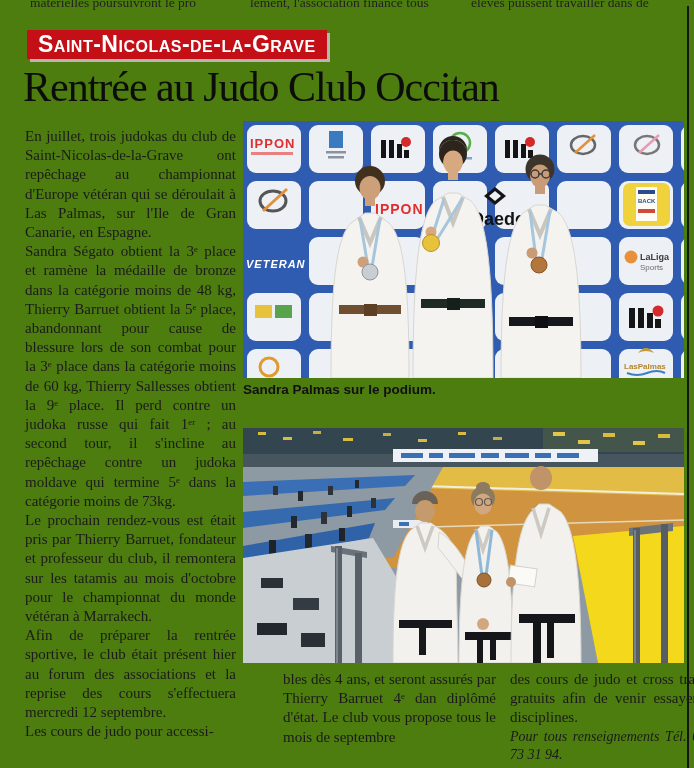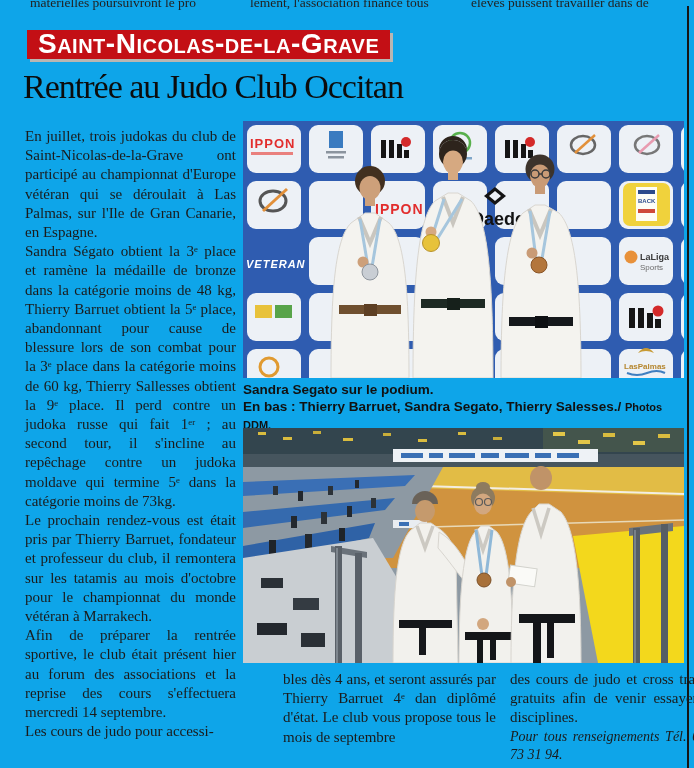--- a/index.html
+++ b/index.html
@@ -1,38 +1,38 @@
 <!DOCTYPE html>
 <html><head>
 <meta charset="utf-8">
 <style>
   html,body{margin:0;padding:0;}
   .page{
     position:relative; width:694px; height:768px;
-    background:#0ea5e9; overflow:hidden;
+    background:#4d7c0f; overflow:hidden;
     font-family:"Liberation Serif", serif; color:#1b1b1b;
   }
   .top-frag{
     position:absolute; top:-5px; font-size:13.5px; line-height:16px;
     color:#222; white-space:nowrap;
   }
   .rule-right{
     position:absolute; left:687px; top:6px; width:2px; height:762px;
     background:#151515;
   }
   .banner{
     position:absolute; left:27px; top:30px; height:29px;
     background:#c30f15; color:#ffffff; padding:0 11px;
     font-family:"Liberation Sans", sans-serif; font-weight:bold;
-    font-variant:small-caps; font-size:28px; line-height:28px;
+    font-variant:small-caps; font-size:23px; line-height:28px;
     letter-spacing:.5px; box-shadow:3px 3px 0 #b9b6b2;
   }
   .headline{
     position:absolute; left:23px; top:61px; width:664px;
-    font-size:34px; line-height:52px; letter-spacing:-1px;
+    font-size:42px; line-height:52px; letter-spacing:-1px;
     color:#0c0c0c; white-space:nowrap;
   }
   .col{ text-align:justify; font-size:15px; line-height:19.2px; }
   .col p{ margin:0; }
   .left-col{ position:absolute; left:25px; top:127px; width:211px; }
   .bot-col2{ position:absolute; left:243px; top:670px; width:213px;margin-left:40px; }
   .bot-col3{ position:absolute; left:468px; top:670px; width:216px;margin-left:42px; }
   .note{ font-style:italic; font-size:14px; line-height:18.5px; }
   .photo{ position:absolute; display:block; }
   .photo1{ left:243px; top:121px; width:441px; height:257px; }
@@ -54,24 +54,24 @@
   <span class="top-frag" style="left:250px">lement, l'association finance tous</span>
   <span class="top-frag" style="left:471px">élèves puissent travailler dans de</span>
 
   <div class="rule-right"></div>
 
   <div class="banner">Saint-Nicolas-de-la-Grave</div>
 
   <h1 class="headline" style="margin:0;font-weight:normal">Rentrée au Judo Club Occitan</h1>
 
   <div class="col left-col">
-    <p>En juillet, trois judokas du club de Saint-Nicolas-de-la-Grave ont participé au championnat d'Europe vétéran qui se déroulait à Las Palmas, sur l'Ile de Gran Canarie, en Espagne.</p>
+    <p>En juillet, trois judokas du club de Saint-Nicolas-de-la-Grave ont repêchage au championnat d'Europe vétéran qui se déroulait à Las Palmas, sur l'Ile de Gran Canarie, en Espagne.</p>
     <p>Sandra Ségato obtient la 3ᵉ place et ramène la médaille de bronze dans la catégorie moins de 48 kg, Thierry Barruet obtient la 5ᵉ place, abandonnant pour cause de blessure lors de son combat pour la 3ᵉ place dans la catégorie moins de 60 kg, Thierry Sallesses obtient la 9ᵉ place. Il perd contre un judoka russe qui fait 1ᵉʳ ; au second tour, il s'incline au repêchage contre un judoka moldave qui termine 5ᵉ dans la catégorie moins de 73kg.</p>
     <p>Le prochain rendez-vous est était pris par Thierry Barruet, fondateur et professeur du club, il remontera sur les tatamis au mois d'octobre pour le championnat du monde vétéran à Marrakech.</p>
-    <p>Afin de préparer la rentrée sportive, le club était présent hier au forum des associations et la reprise des cours s'effectuera mercredi 14 septembre.</p>
+    <p>Afin de préparer la rentrée sportive, le club était présent hier au forum des associations et la reprise des cours s'effectuera mercredi 12 septembre.</p>
     <p>Les cours de judo pour accessi-</p>
   </div>
 
   <svg class="photo photo1" viewBox="0 0 441 257" preserveAspectRatio="none">
     <defs>
       <pattern id="tiles" width="62" height="56" patternUnits="userSpaceOnUse">
         <rect width="62" height="56" fill="#2f5cb0"></rect>
         <rect x="4" y="4" width="54" height="48" rx="9" fill="#edf1f6"></rect>
       </pattern>
     </defs>
@@ -194,22 +194,21 @@
       <path d="M286 88 L297 114 L308 88" stroke="#c9c6bf" stroke-width="4" fill="none"></path>
       <path d="M287 90 L293 138 M307 90 L299 138" stroke="#a6c6dd" stroke-width="3" fill="none"></path>
       <circle cx="289" cy="132" r="5.5" fill="#c99b76"></circle>
       <circle cx="296" cy="144" r="8" fill="#b3763c" stroke="#8a5527"></circle>
       <rect x="266" y="196" width="64" height="9" fill="#15181c"></rect>
       <rect x="292" y="195" width="13" height="12" fill="#0e1013"></rect>
     </g>
   </svg>
 
   <div class="caption">
-    <div>Sandra Segato sur le podium.</div>
-    <div><span>En bas : Thierry Barruet, Sandra Segato, Thierry Salesses./ </span><span class="credit">Photos DDM.</span></div>
+    <div>Sandra Palmas sur le podium.</div>
   </div>
 
   <svg class="photo photo2" viewBox="0 0 441 235" preserveAspectRatio="none">
     <rect width="441" height="235" fill="#8d99a3"></rect>
 
     <g>
       <rect x="0" y="0" width="441" height="26" fill="#33454e"></rect>
       <rect x="300" y="0" width="141" height="24" fill="#44554c"></rect>
       <rect x="15" y="4" width="8" height="3" fill="#d9bc3f"></rect>
         <rect x="40" y="9" width="9" height="3" fill="#d9bc3f"></rect>

